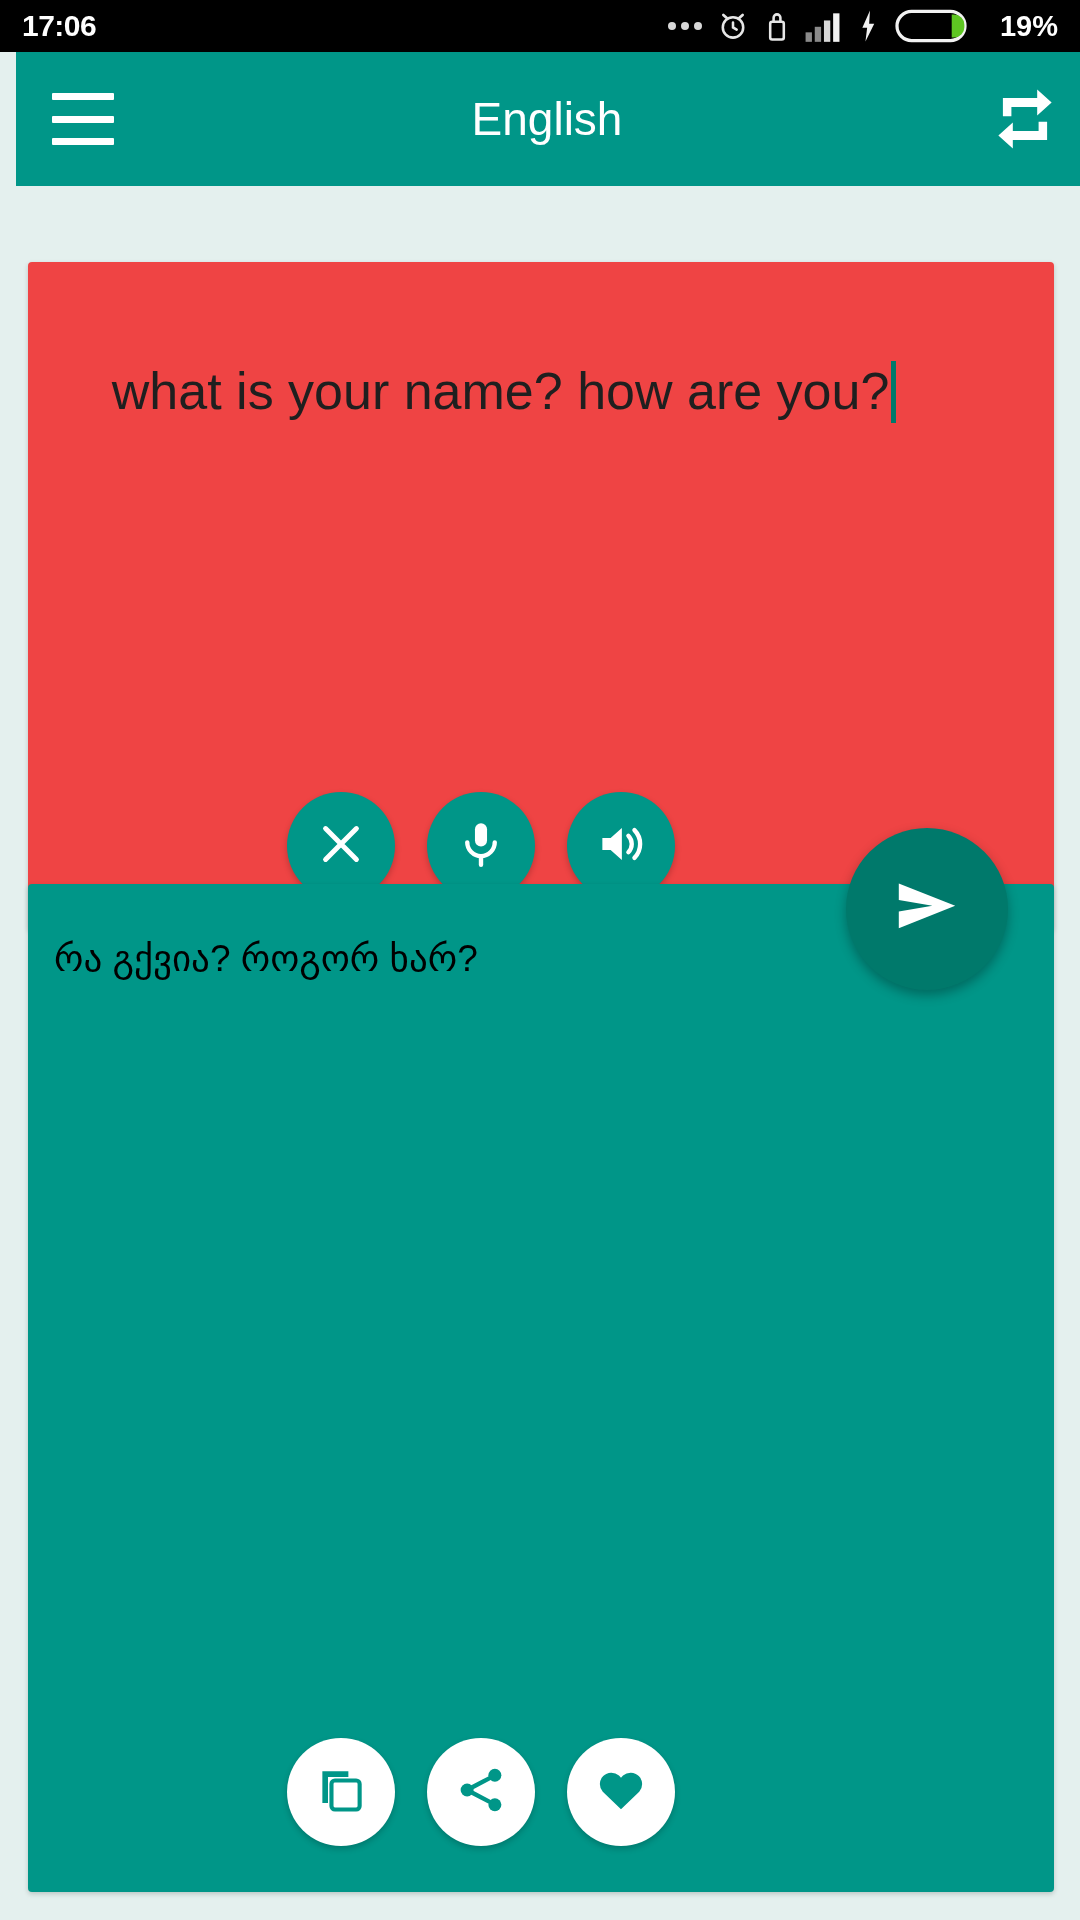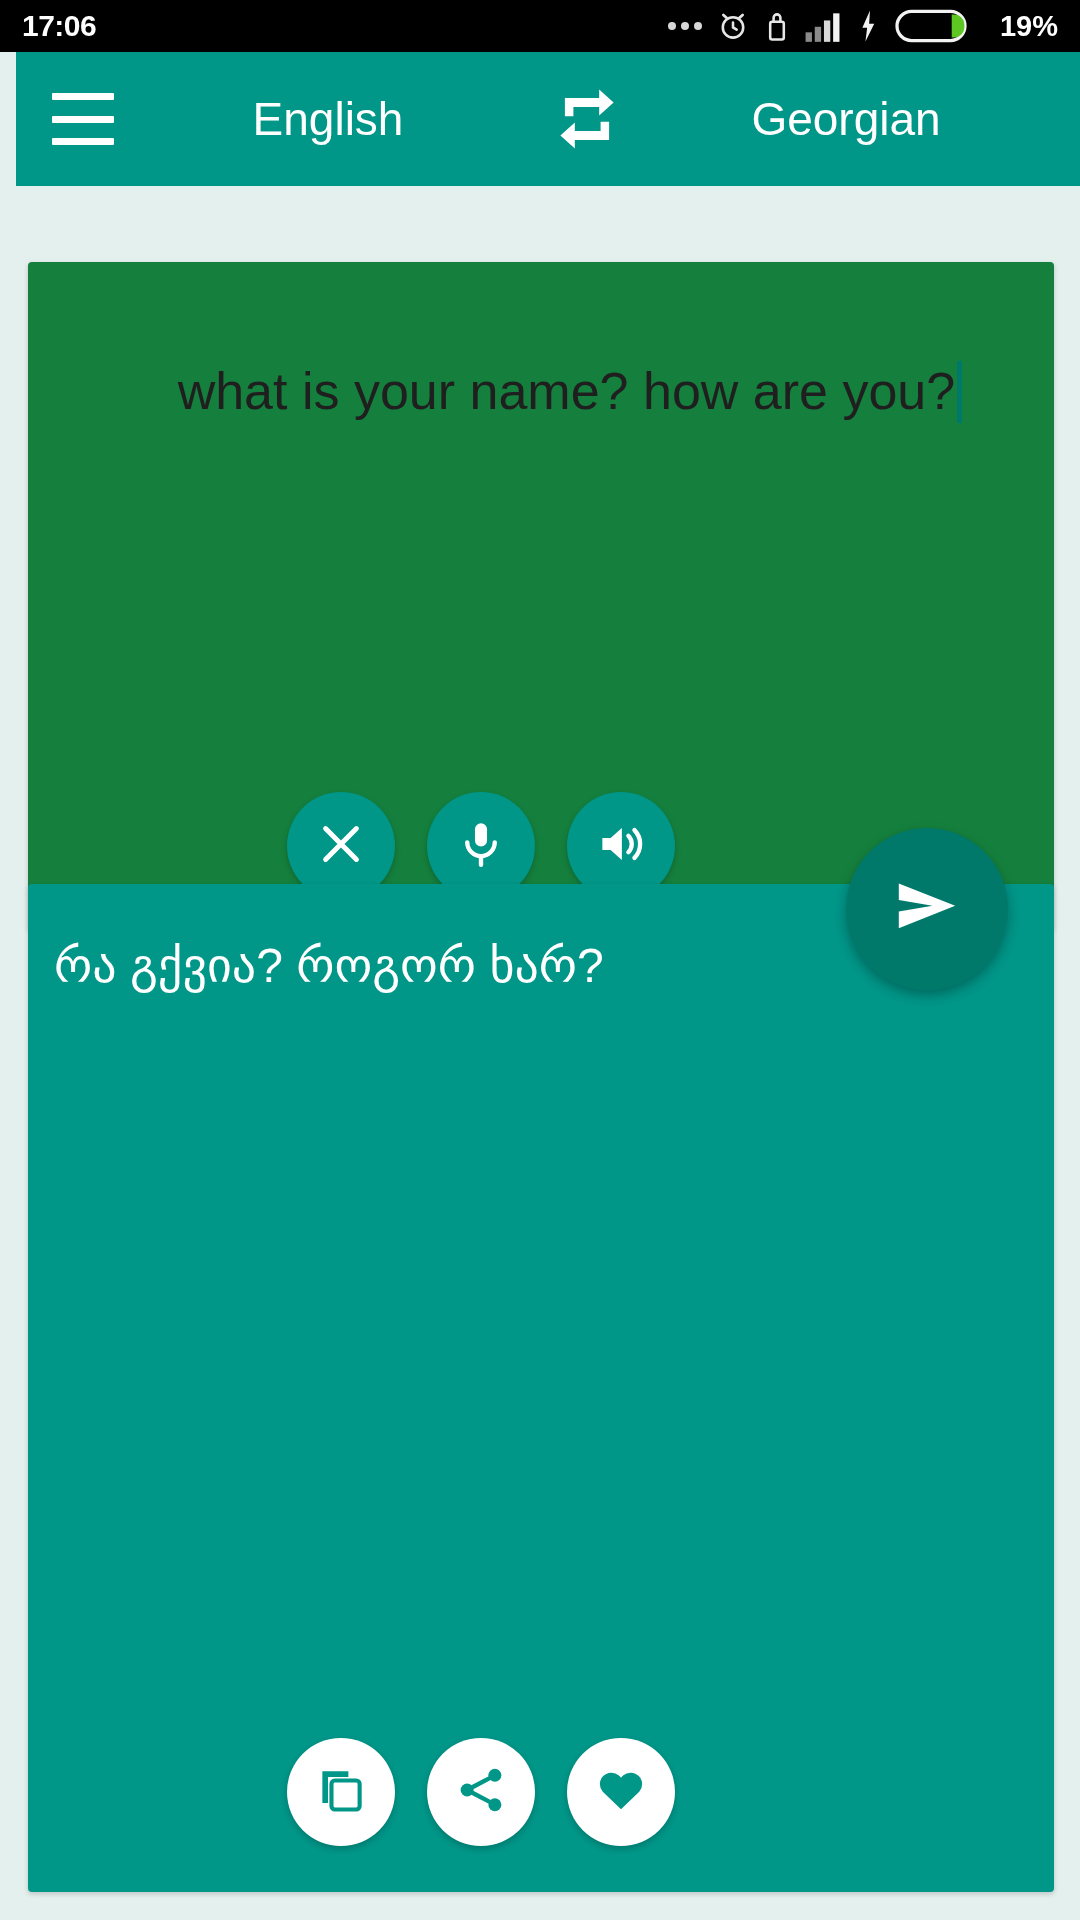--- a/index.html
+++ b/index.html
@@ -116,25 +116,24 @@
     cursor: pointer;
   }
 
   
   .source-card {
     position: absolute;
     top: 262px;
     left: 28px;
     width: 1026px;
     height: 668px;
-    background: #15803d;
+    background: #ef4444;
     border-radius: 4px;
     box-shadow: 0 2px 5px rgba(0,0,0,0.18);
     box-sizing: border-box;
-    text-align: center;
   }
   .source-text {
     position: absolute;
     top: 32px;
     left: 26px;
     right: 26px;
     font-size: 52px;
     color: #1f1f1f;
     line-height: 1.25;
     word-wrap: break-word;
@@ -199,22 +198,22 @@
     background: #009688;
     border-radius: 4px;
     box-shadow: 0 2px 5px rgba(0,0,0,0.18);
     box-sizing: border-box;
   }
   .target-text {
     position: absolute;
     top: 52px;
     left: 26px;
     right: 26px;
-    font-size: 48px;
-    color: #ffffff;
+    font-size: 37px;
+    color: #000000;
     line-height: 1.25;
     word-wrap: break-word;
   }
   .target-actions {
     position: absolute;
     bottom: 46px;
     left: 0;
     width: 1026px;
     display: flex;
     justify-content: center;
@@ -300,21 +299,20 @@
 
   <div class="lang-label lang-source">English</div>
 
   <div class="swap-btn">
     <svg width="68" height="68" viewBox="0 0 24 24">
       <path d="M4.2 4.6h12.1v-3l5.1 4.6-5.1 4.6v-3H7.2v3.2H4.2z" fill="#ffffff"></path>
       <path d="M19.8 19.4H7.7v3l-5.1-4.6 5.1-4.6v3h9.1v-3.2h3z" fill="#ffffff"></path>
     </svg>
   </div>
 
-  <div class="lang-label lang-target">Georgian</div>
 </div>
 
 <div class="source-card">
 
   <div class="source-text">
     <span>what is your name? how are you?</span><span class="caret"></span>
   </div>
 
   <div class="source-actions">
 

